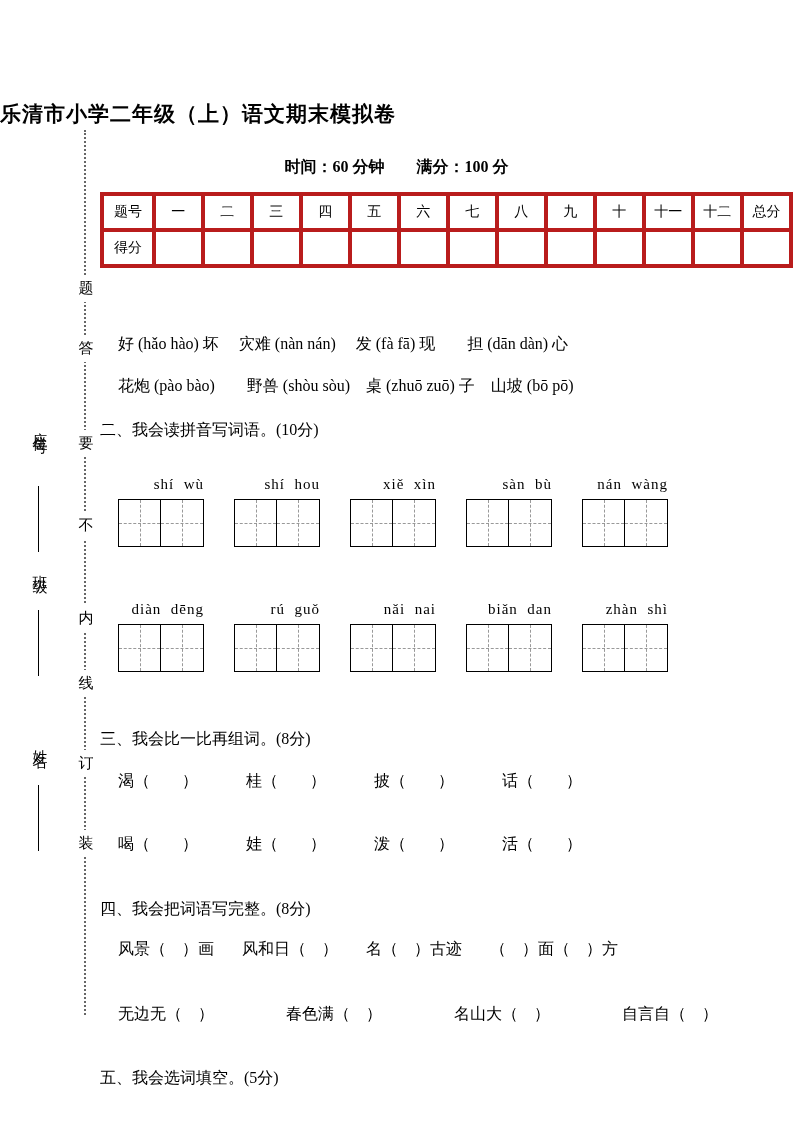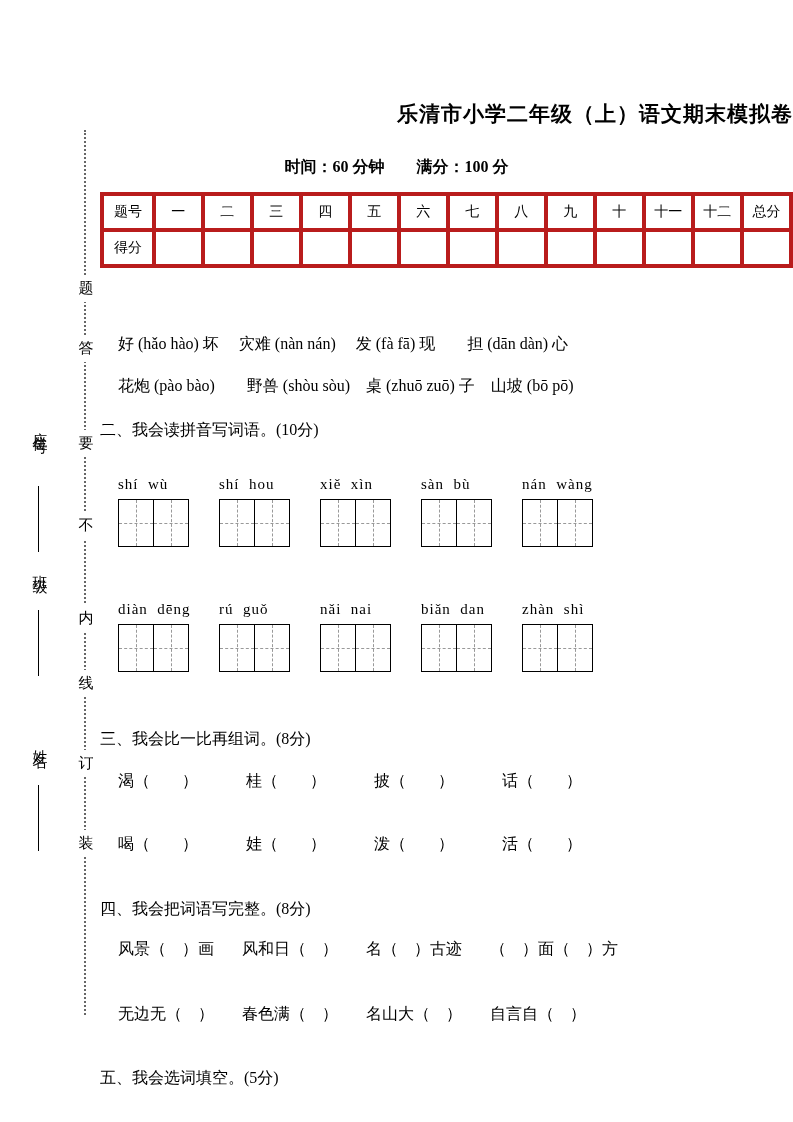--- a/index.html
+++ b/index.html
@@ -2,21 +2,21 @@
 <html><head>
 <meta charset="utf-8">
 <style>
   html,body { margin:0; padding:0; background:#fff; }
   .page {
     position:relative; width:793px; height:1122px; background:#fff;
     font-family:"Liberation Serif","DejaVu Serif",serif; color:#000; overflow:hidden;
   }
   .title {
     position:absolute; top:100px; left:0; width:100%;
-    text-align:right; font-size:21px; font-weight:bold; letter-spacing:1px;
+    text-align:left; font-size:21px; font-weight:bold; letter-spacing:1px;
   }
   .subtitle {
     position:absolute; top:157px; left:0; width:100%;
     text-align:center; font-size:16px; font-weight:bold; white-space:pre;
   }
   table.score-table {
     position:absolute; top:192px; left:100px;
     border-collapse:collapse; table-layout:fixed;
   }
   table.score-table td {
@@ -29,32 +29,32 @@
   .binding-line { position:absolute; left:84px; top:130px; height:885px; border-left:2px dotted #666; }
   .bchar { position:absolute; left:77px; width:18px; text-align:center; font-size:15px; background:#fff; padding:4px 0; z-index:2; }
   .vlabel { position:absolute; left:30px; writing-mode:vertical-rl; text-orientation:upright; font-size:15px; letter-spacing:4px; }
   .vline { position:absolute; left:38px; width:0; border-left:1px solid #000; height:66px; }
 
   
   .heading { position:absolute; left:100px; font-size:16px; white-space:pre; }
   .bline   { position:absolute; left:118px; font-size:16px; white-space:pre; }
 
   .pinyin-row { position:absolute; left:118px; display:flex; gap:30px; }
-  .pgroup { width:71px; text-align:left; }
+  .pgroup { width:86px; text-align:right; }
   .pinyin { font-size:15px; white-space:pre; margin-bottom:6px; letter-spacing:1px; }
   .wbox { display:flex; }
   .cell { width:47px; height:48px; border:1px solid #000; position:relative; box-sizing:border-box; background:#fff; }
   .cell + .cell { border-left:none; }
   .cell::before { content:""; position:absolute; top:0; bottom:0; left:50%; border-left:1px dashed #999; }
   .cell::after  { content:""; position:absolute; left:0; right:0; top:50%; border-top:1px dashed #999; }
 
   .word-row { position:absolute; left:118px; display:flex; font-size:16px; white-space:pre; }
   .gap48 { gap:48px; }
   .gap28 { gap:28px;align-items:flex-end; }
-  .gap46 { gap:28px; }
+  .gap46 { gap:72px; }
 </style>
 </head>
 <body>
 
 <div class="page">
 
   <div class="title">乐清市小学二年级（上）语文期末模拟卷</div>
   <div class="subtitle">时间：60 分钟　　满分：100 分</div>
 
   <table class="score-table">

